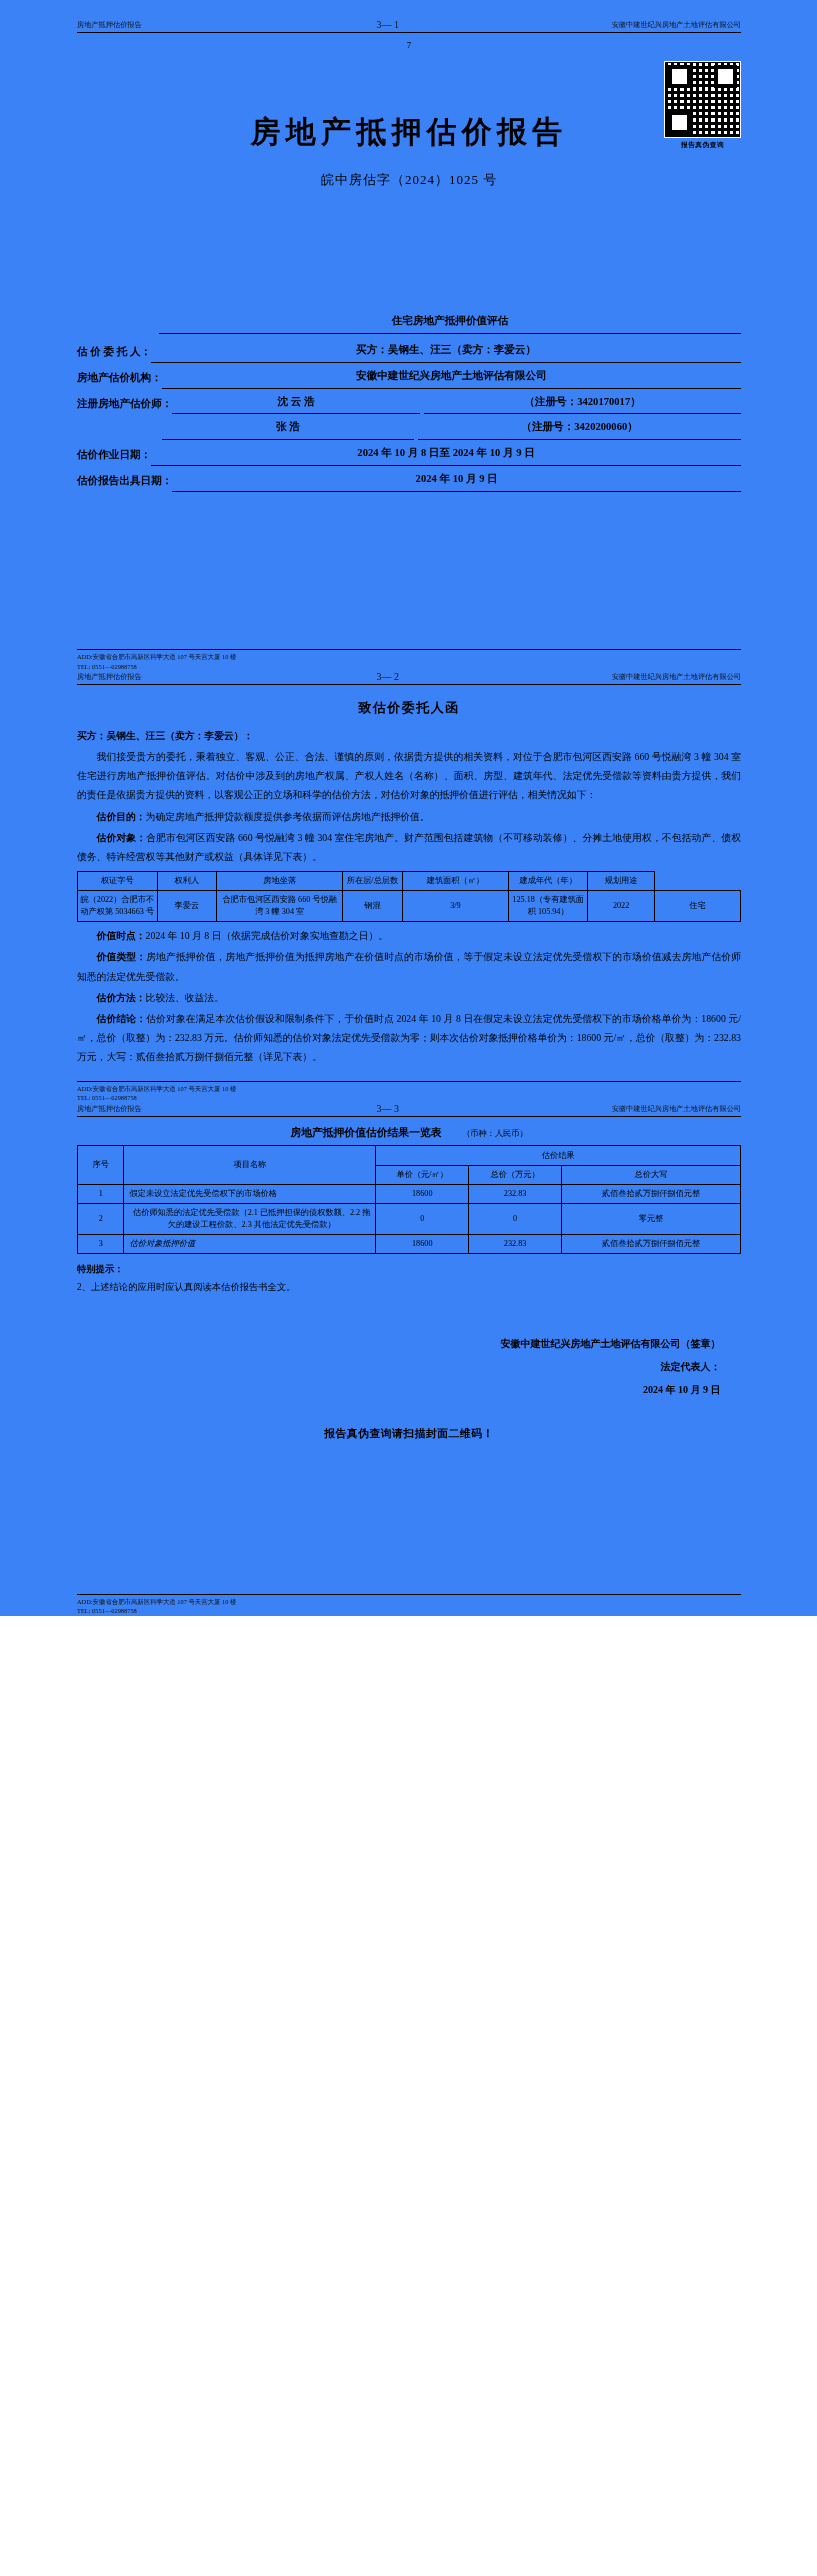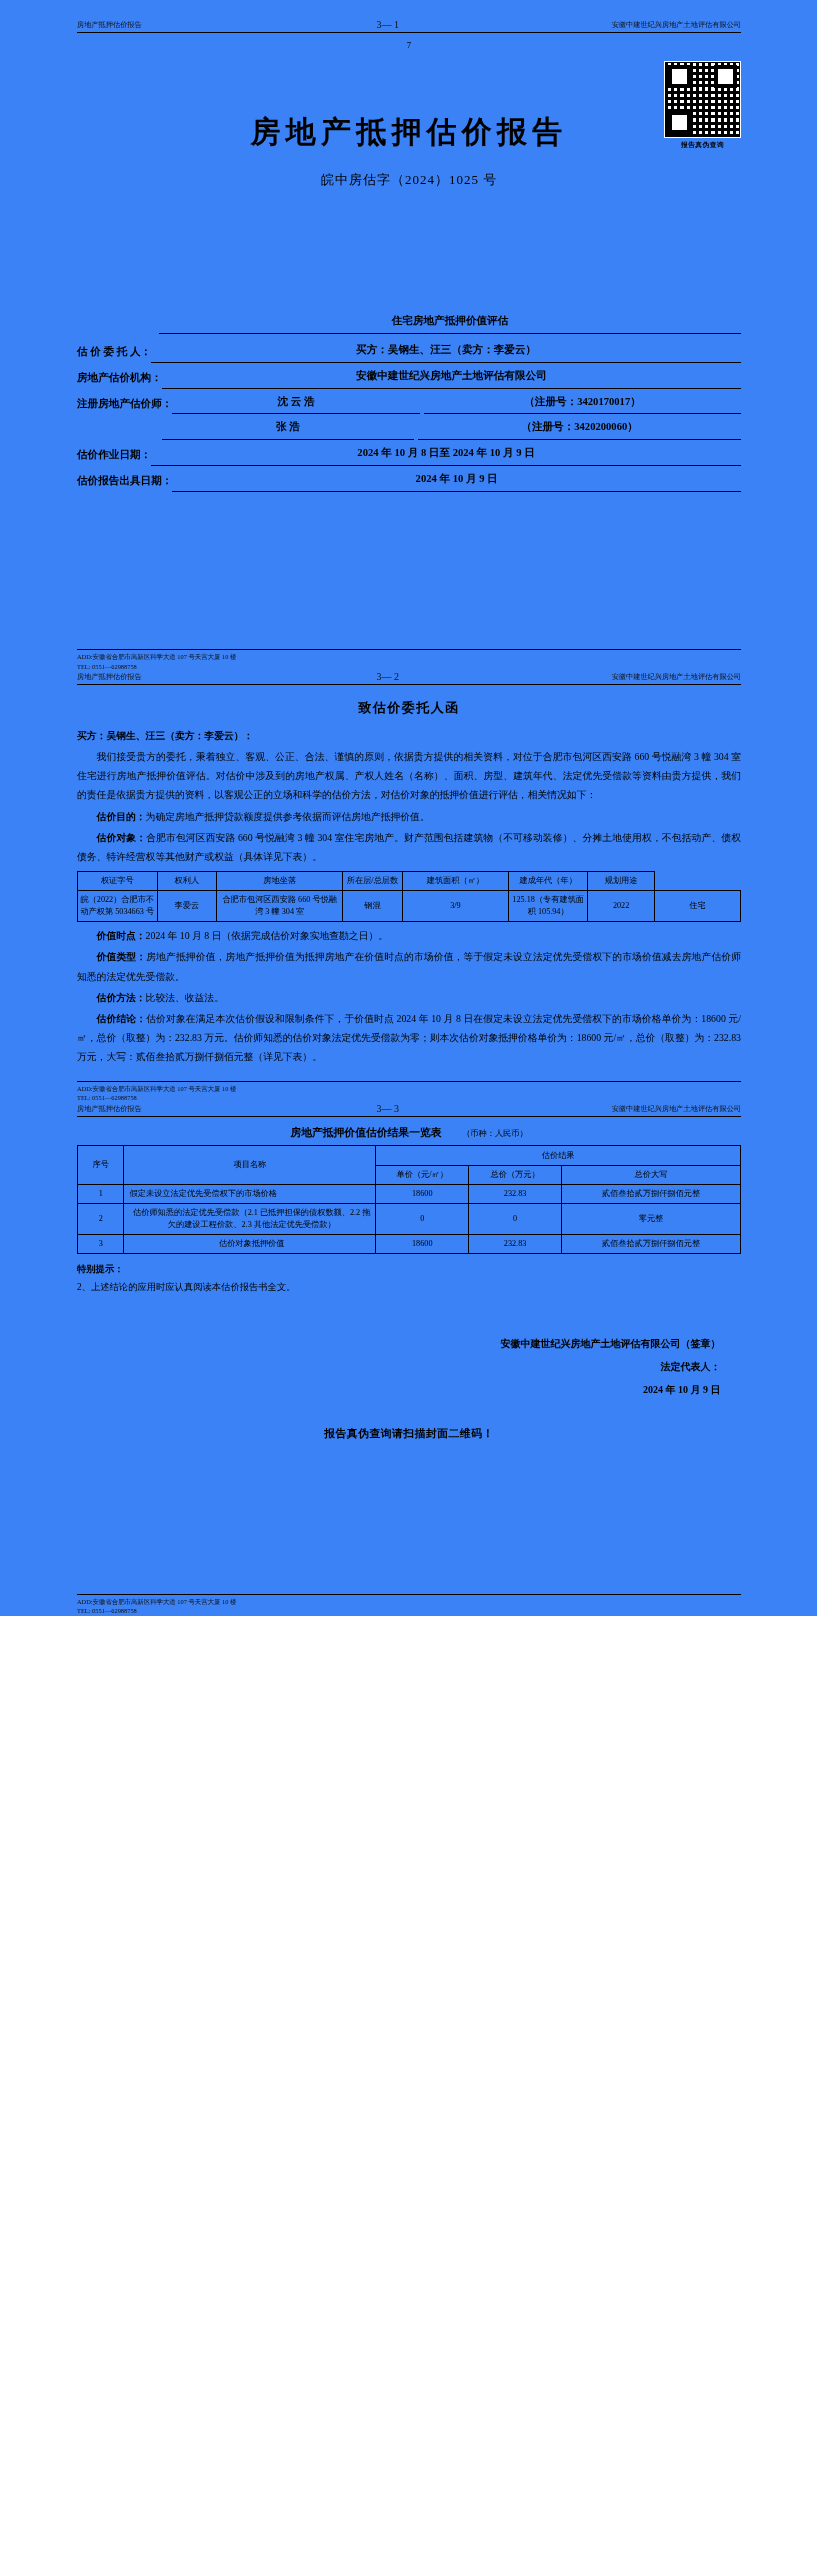--- a/index.html
+++ b/index.html
@@ -409,21 +409,21 @@
         </tr>
         <tr>
           <td>2</td>
           <td style="text-align:center;padding-left:5.2px;">估价师知悉的法定优先受偿款（2.1 已抵押担保的债权数额、2.2 拖欠的建设工程价款、2.3 其他法定优先受偿款）</td>
           <td>0</td>
           <td>0</td>
           <td>零元整</td>
         </tr>
         <tr>
           <td>3</td>
-          <td style="text-align:center;padding-left:5.2px;">估价对象抵押价值</td>
+          <td style="text-align:left;padding-left:5.2px;font-style:italic;">估价对象抵押价值</td>
           <td>18600</td>
           <td>232.83</td>
           <td>贰佰叁拾贰万捌仟捌佰元整</td>
         </tr>
       </tbody>
     </table>
 
     <div class="note-block">
       <div class="note-head">特别提示：</div>
       <div>2、上述结论的应用时应认真阅读本估价报告书全文。</div>

